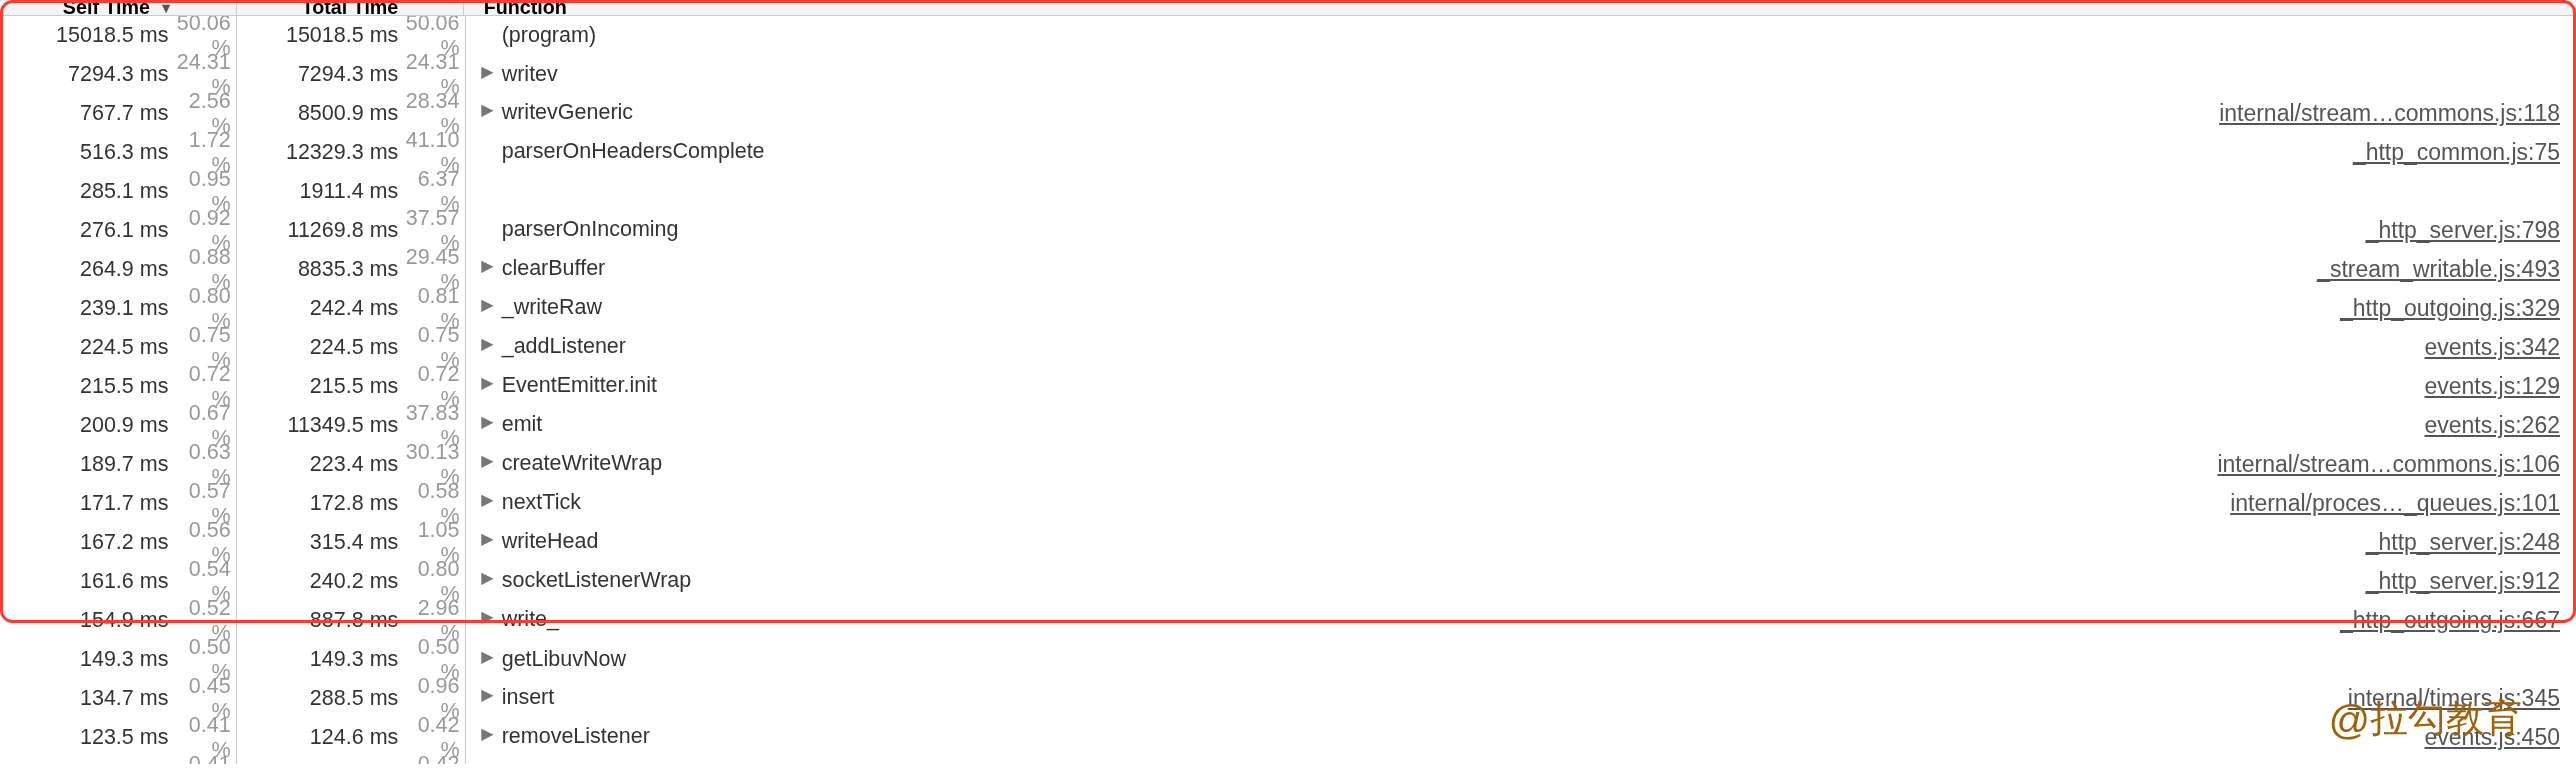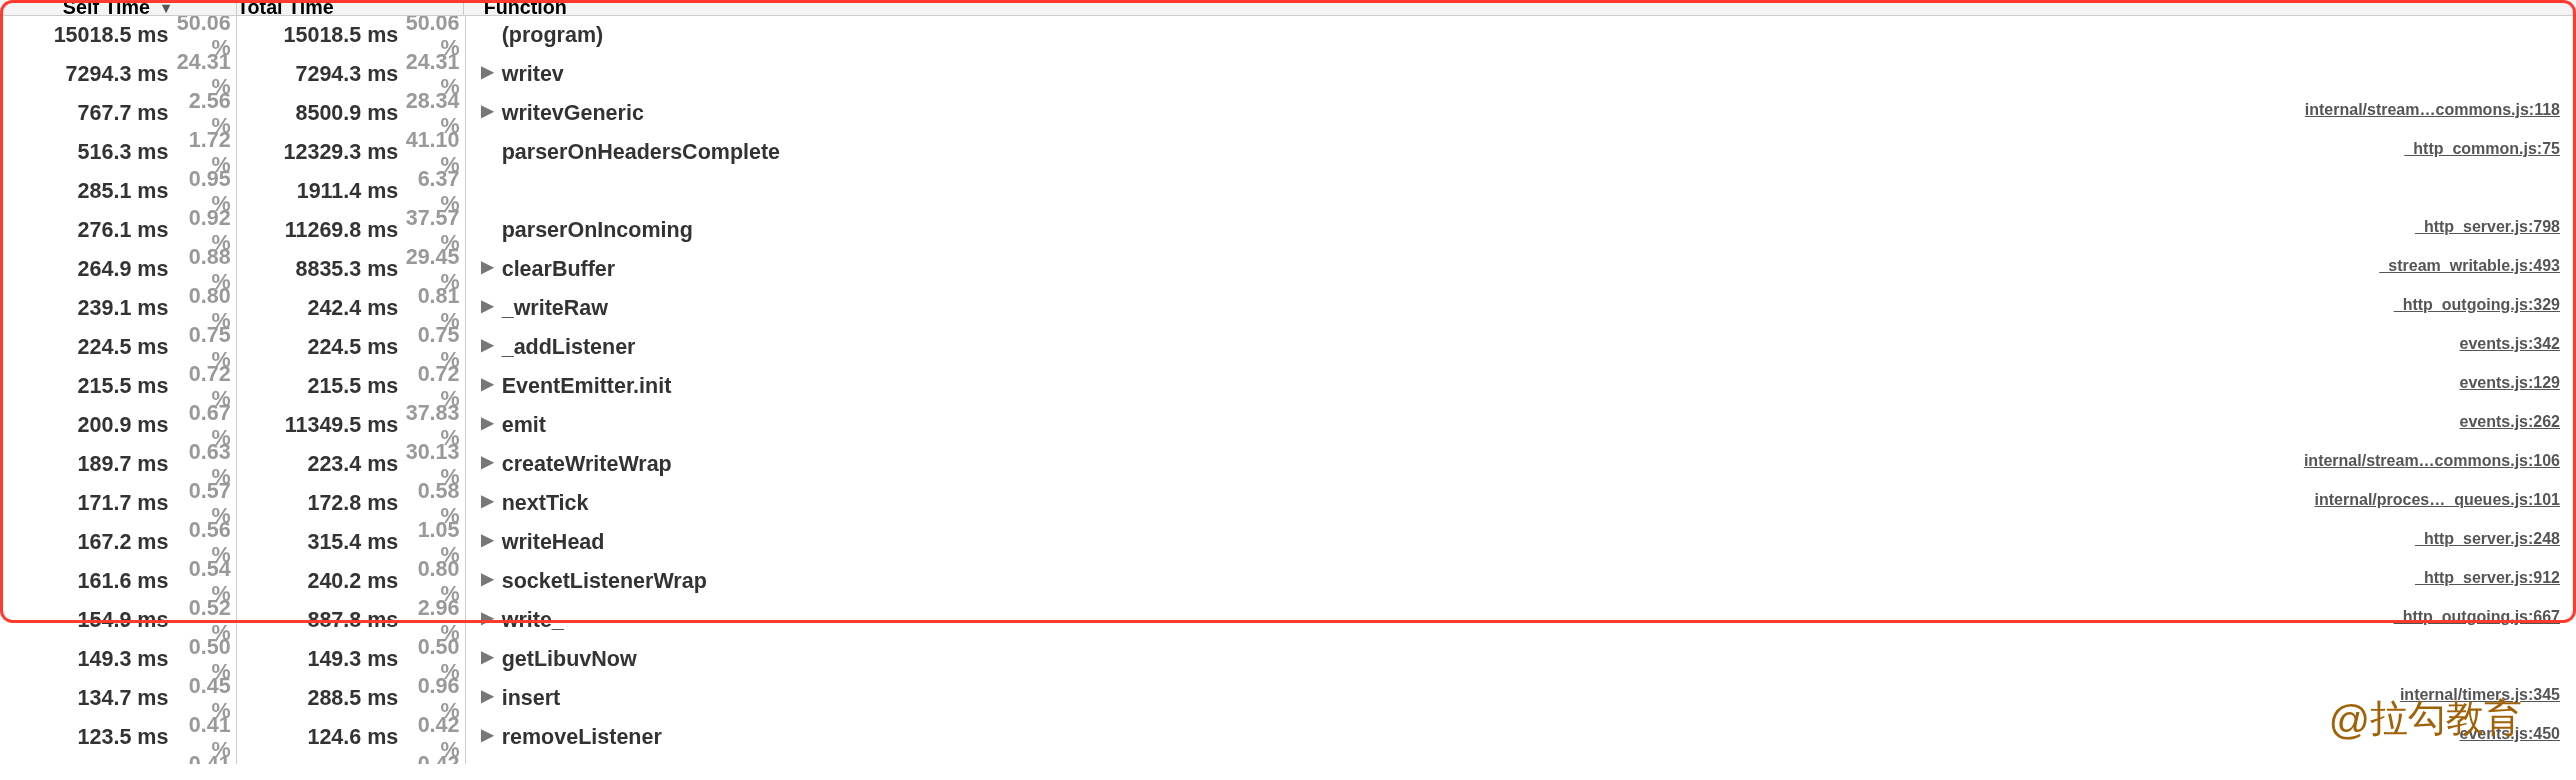--- a/index.html
+++ b/index.html
@@ -11,34 +11,34 @@
 .profile-item { display: flex; align-items: center; gap: 14.3px; padding: 5.4px 18px 5.4px 30px; background: #ececec; }
 .profile-icon { width: 36px; height: 36px; border: 0.9px solid #bbb; background: linear-gradient(to bottom, #fff 0 50%, #e8f4d8 50% 100%); position: relative; }
 .profile-icon::before, .profile-icon::after { content: ""; position: absolute; background: #888; }
 .profile-icon::before { width: 1.8px; top: 3.6px; bottom: 3.6px; left: 9px; }
 .profile-icon::after { width: 1.8px; top: 3.6px; bottom: 3.6px; left: 21.5px; }
 .profile-text { display: flex; flex-direction: column; line-height: 1.15; }
 .main { flex: 1; position: relative; background: #fff; }
 .headers { display: flex; height: 16px; background: #f4f4f4; border-bottom: 0.9px solid #ccc; font-weight: bold; }
 .h-cell { position: relative; color: #000; font-size: 19.7px; display: flex; align-items: center; }
 .h-self { width: 236px; justify-content: center; }
-.h-total { width: 227px; border-left: 0.9px solid #ccc; }
+.h-total { width: 227px; border-left: 0.9px solid #ccc; justify-content: center; }
 .h-func { flex: 1; border-left: 0.9px solid #ccc; padding-left: 19.7px; }
 .sort-arrow { margin-left: 9px; font-size: 14.3px; color: #555; }
 .rows { height: 748px; overflow: hidden; position: relative; }
-.row { display: flex; height: 39px; align-items: center; font-weight: bold; }
+.row { display: flex; height: 39px; align-items: center; }
 .c-time { width: 172px; text-align: right; padding-right: 3.6px; }
 .c-pct { width: 64px; text-align: right; color: #999; padding-right: 5.4px; }
 .vline { width: 0.9px; align-self: stretch; background: #ccc; }
 .c-time2 { width: 165px; text-align: right; padding-right: 3.6px; }
 .c-pct2 { width: 63px; text-align: right; color: #999; padding-right: 5.4px; }
 .c-func { flex: 1; display: flex; padding-left: 12.5px; padding-right: 16px; }
 .arrow-slot { width: 18px; text-align: center; color: #777; font-size: 16px; }
 .fname { margin-left: 5.4px; }
-.link { margin-left: auto; color: #555; text-decoration: underline; font-size: 16px; }
+.link { margin-left: auto; color: #555; text-decoration: underline; font-size: 23px; }
 .highlight-box { position: absolute; top: 0; left: 0; right: 0; height: 623px; border: 3.6px solid #ff3b30; border-radius: 12.5px; pointer-events: none; }
 .watermark { position: absolute; right: 54px; bottom: 36px; color: #a16207; font-size: 38px; font-weight: 500; pointer-events: none; }
 .wm-at { font-size: 41px; vertical-align: middle; }
 </style>
 </head>
 <body>
 
 <div class="root">
 
   <div class="main">

